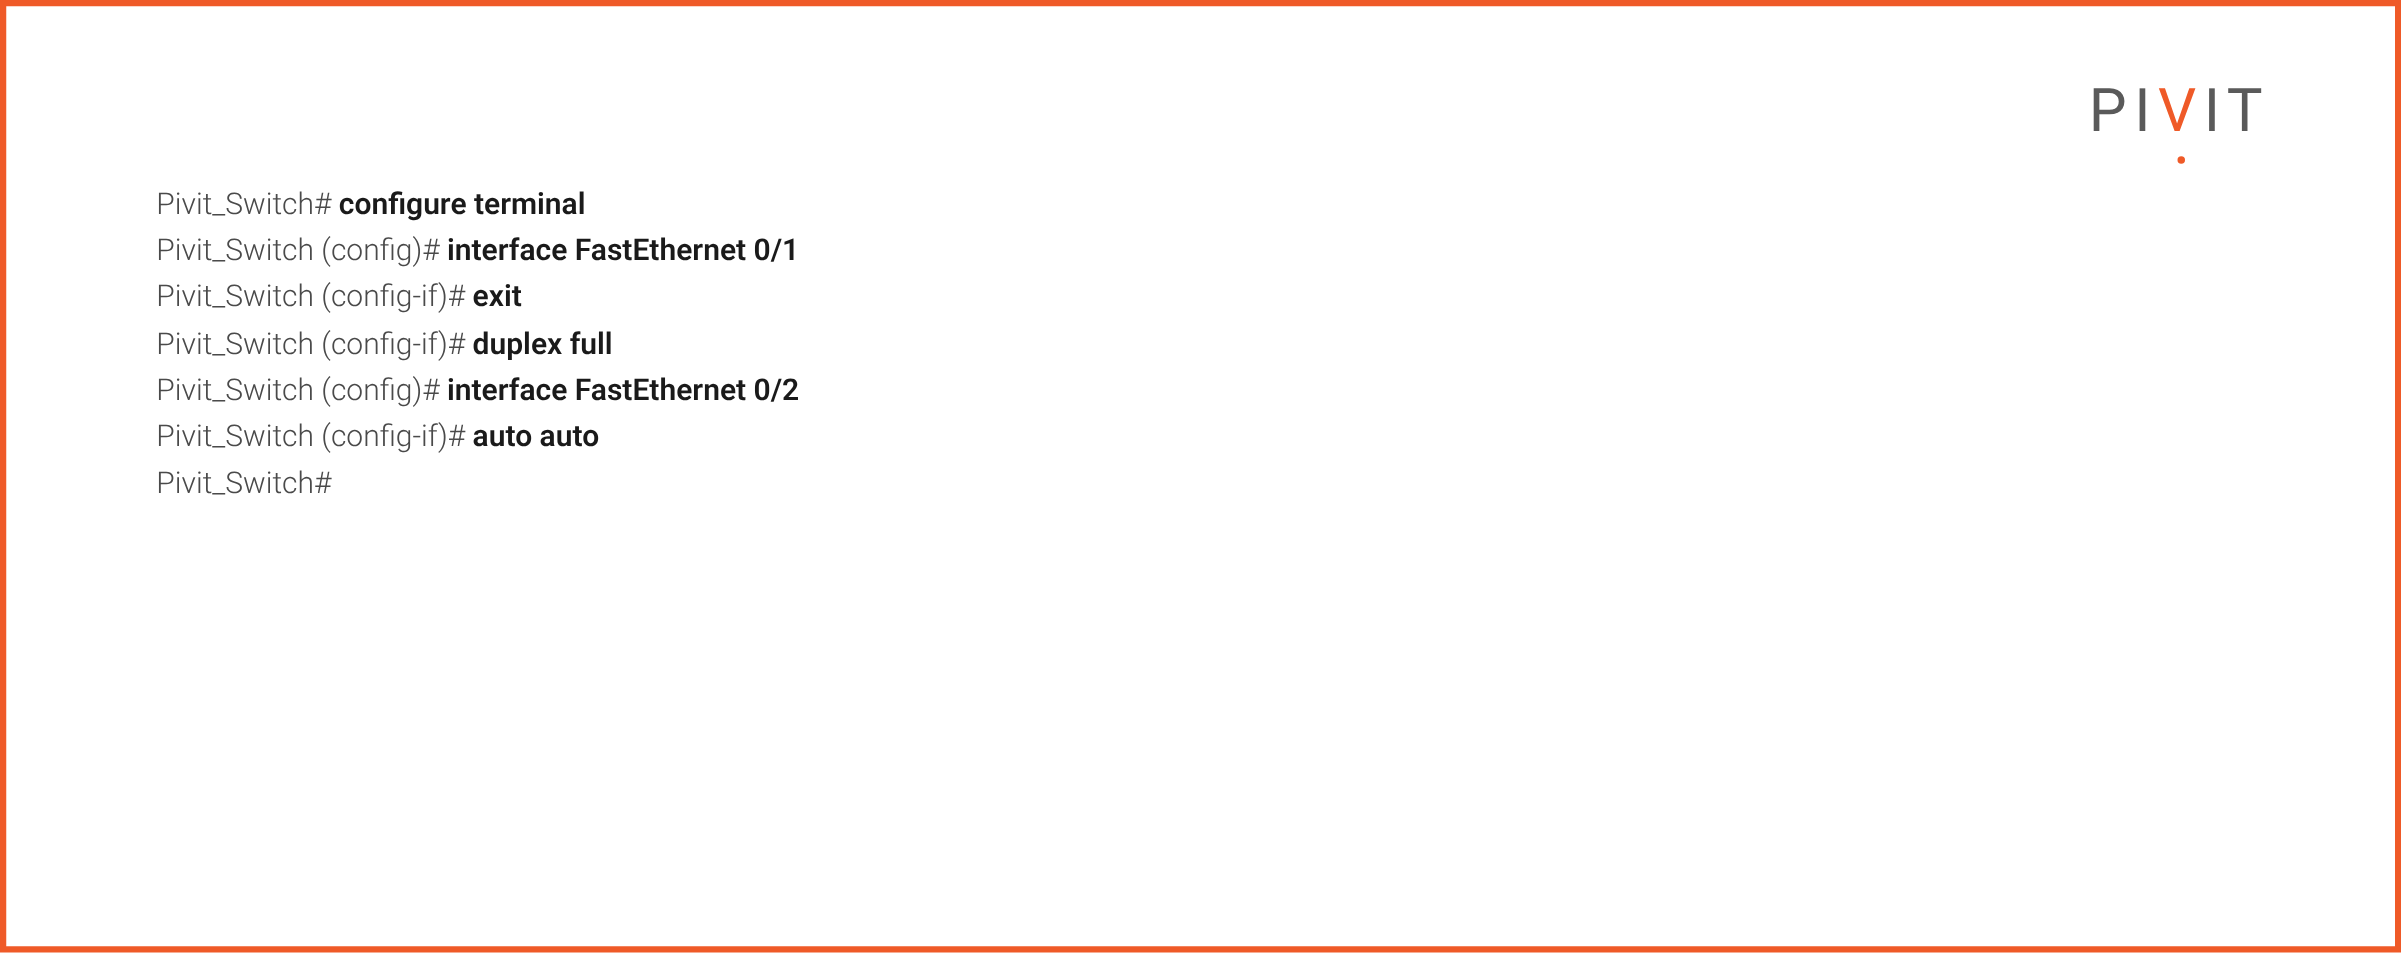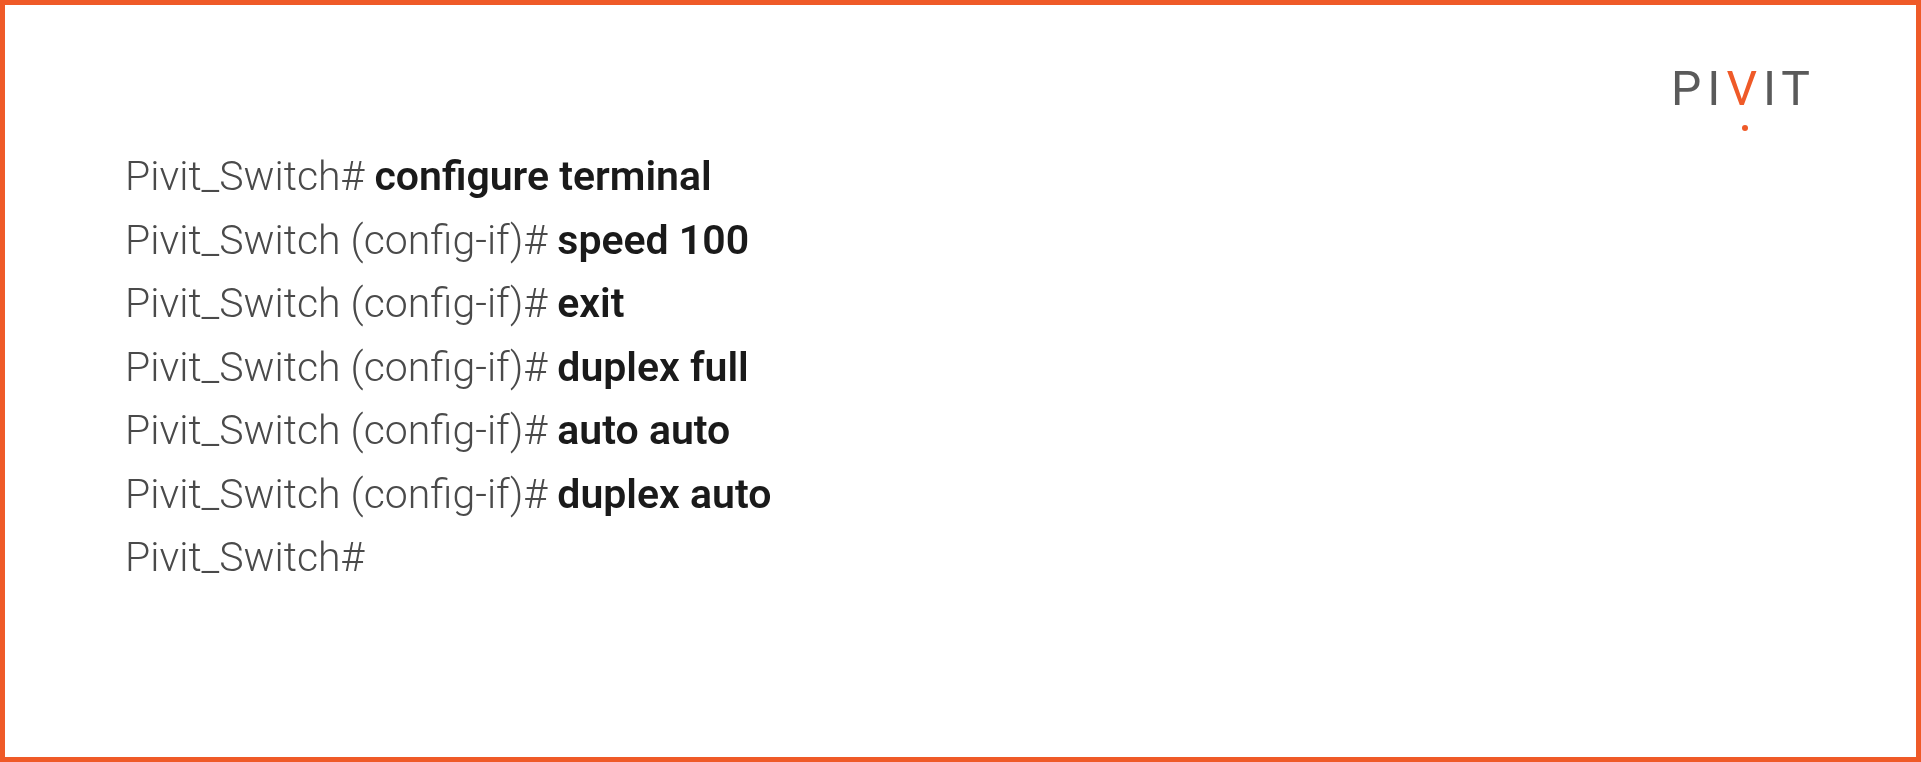--- a/index.html
+++ b/index.html
@@ -46,21 +46,21 @@
       bottom: -14px;
       left: 50%;
       transform: translateX(-50%);
       width: 6px;
       height: 6px;
       background: #ef5a28;
       border-radius: 50%;
     }
     .terminal {
       margin-top: 90px;
-      font-size: 41px;
+      font-size: 24px;
       line-height: 1.55;
       color: #4a4a4a;
       font-weight: 300;
     }
     .line {
       white-space: nowrap;
     }
     .prompt {
       color: #4a4a4a;
       font-weight: 300;
@@ -78,20 +78,20 @@
     <span class="gray">PI</span>
     <span class="v-wrap">
       <span class="orange-v">V</span>
       <span class="dot"></span>
     </span>
     <span class="gray">IT</span>
   </div>
 
   <div class="terminal">
     <div class="line"><span class="prompt">Pivit_Switch# </span><span class="cmd">configure terminal</span></div>
-    <div class="line"><span class="prompt">Pivit_Switch (config-if)# </span><span class="cmd">speed 100</span></div>
+    <div class="line"><span class="prompt">Pivit_Switch (config)# </span><span class="cmd">interface FastEthernet 0/1</span></div>
     <div class="line"><span class="prompt">Pivit_Switch (config-if)# </span><span class="cmd">exit</span></div>
     <div class="line"><span class="prompt">Pivit_Switch (config-if)# </span><span class="cmd">duplex full</span></div>
+    <div class="line"><span class="prompt">Pivit_Switch (config)# </span><span class="cmd">interface FastEthernet 0/2</span></div>
     <div class="line"><span class="prompt">Pivit_Switch (config-if)# </span><span class="cmd">auto auto</span></div>
-    <div class="line"><span class="prompt">Pivit_Switch (config-if)# </span><span class="cmd">duplex auto</span></div>
     <div class="line"><span class="prompt">Pivit_Switch#</span><span class="cmd"></span></div>
   </div>
 </div>
 
 </body></html>

